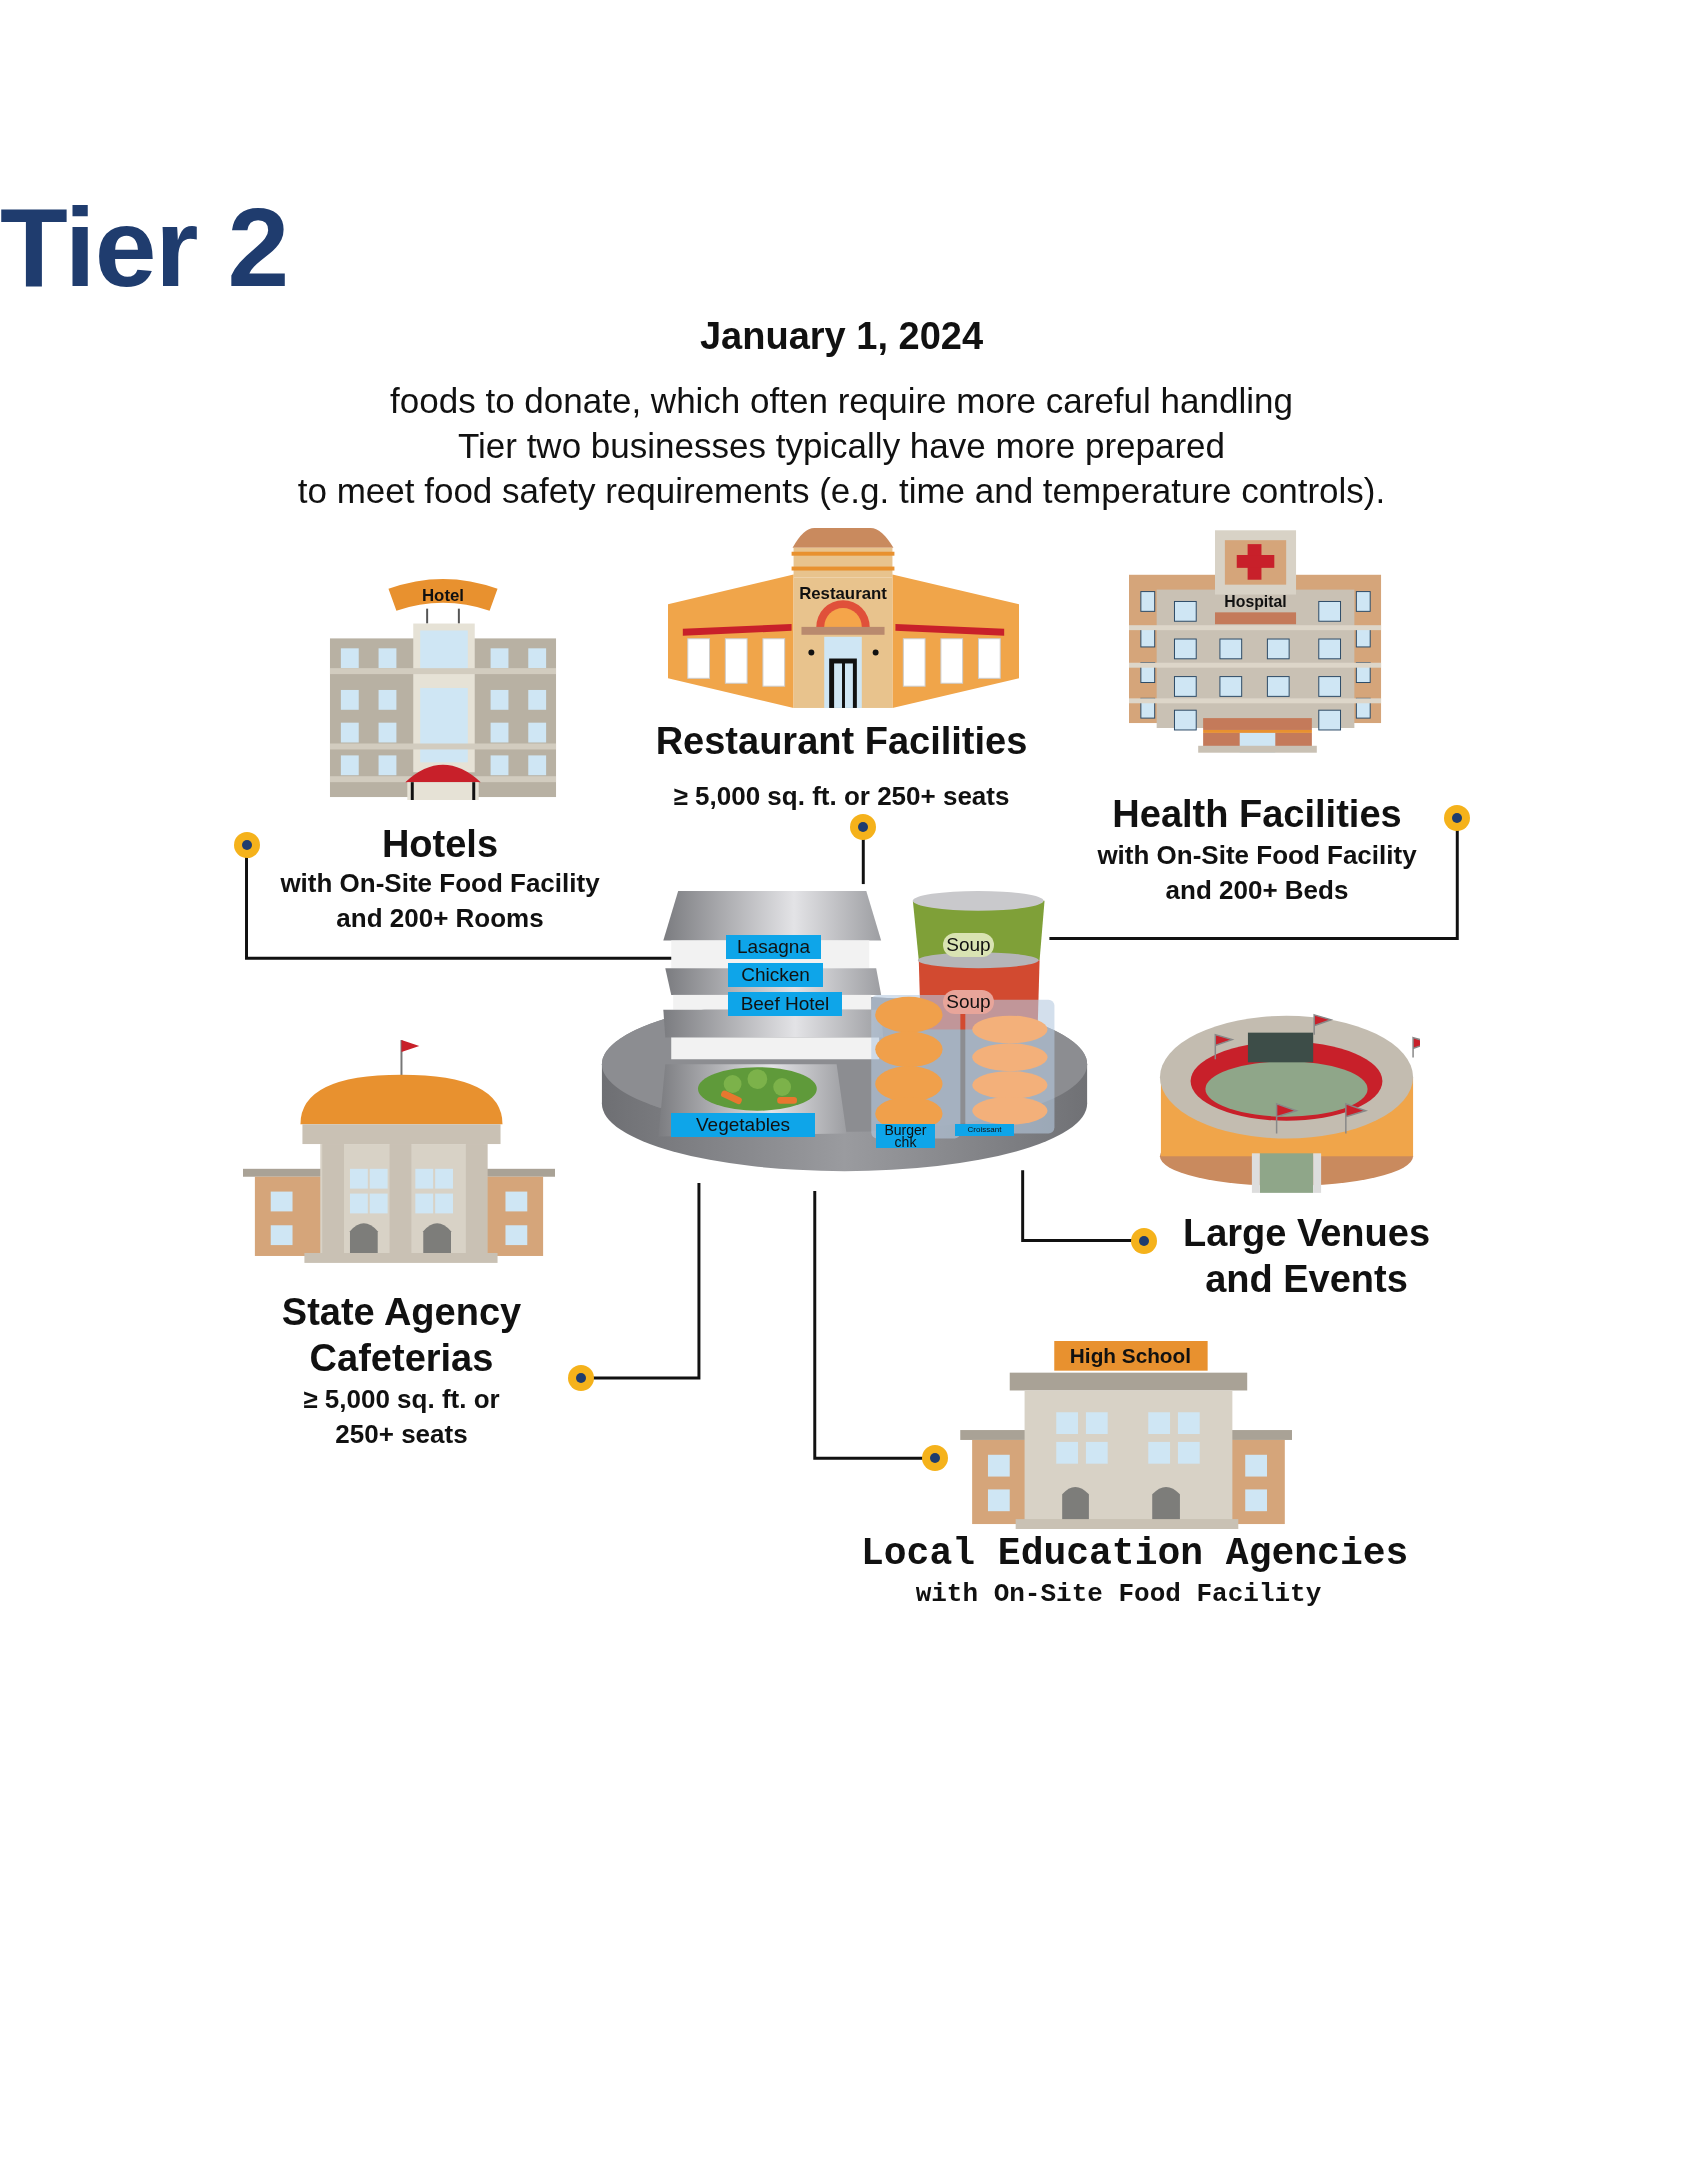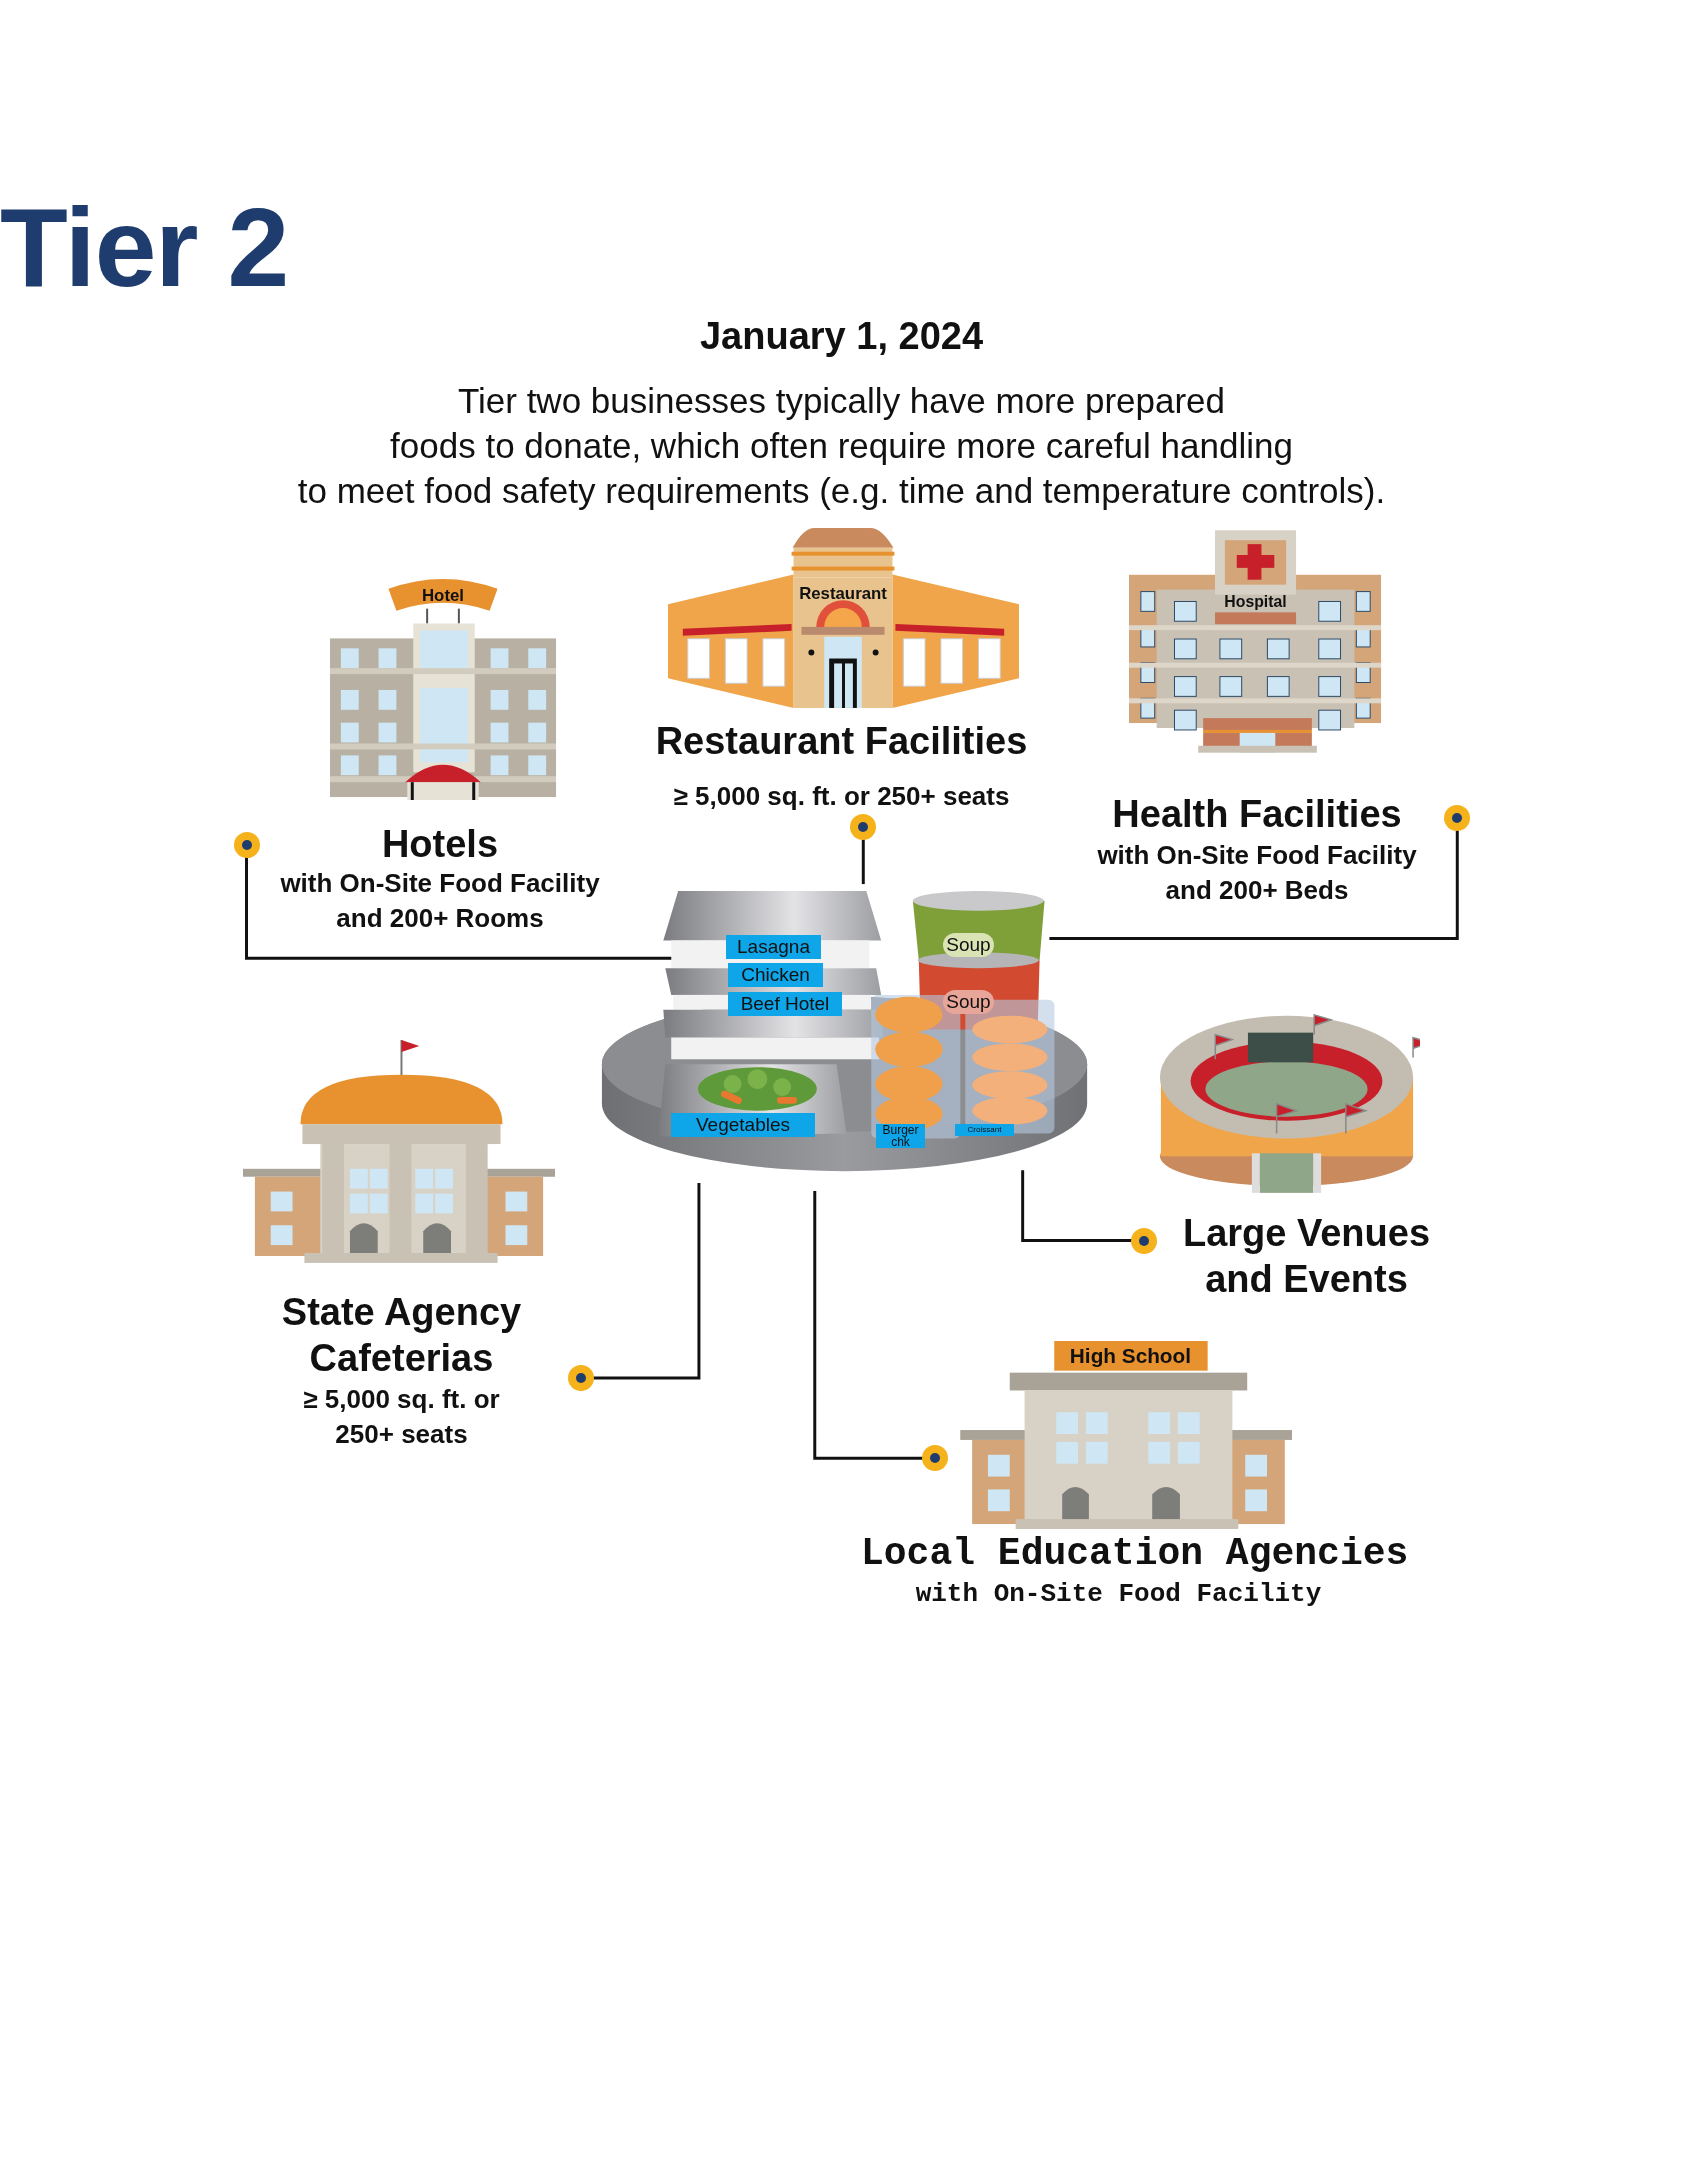--- a/index.html
+++ b/index.html
@@ -15,22 +15,22 @@
   .dot { position:absolute; width:26px; height:26px; border-radius:50%; background:#f5b21b; }
   .dot::after { content:""; position:absolute; left:8px; top:8px; width:10px; height:10px; border-radius:50%; background:#1f3c6e; }
   .container-label { position:absolute; background:#0ea5e9; font-size:19px; color:#111; text-align:center; line-height:24px; }
 </style>
 </head>
 <body>
 
 <div class="abs title">Tier 2</div>
 <div class="abs date">January 1, 2024</div>
 <div class="abs desc">
+  <div>foods to donate, which often require more careful handling</div>
   <div>Tier two businesses typically have more prepared</div>
-  <div>foods to donate, which often require more careful handling</div>
   <div>to meet food safety requirements (e.g. time and temperature controls).</div>
 </div>
 
 <svg class="abs lines" viewBox="0 0 1700 2200">
   <g stroke="#111" stroke-width="3" fill="none">
 
     <polyline points="249,850 249,968 680,968"></polyline>
 
     <polyline points="872,836 872,893"></polyline>
 
@@ -226,21 +226,21 @@
   <ellipse cx="420" cy="206" rx="38" ry="14" fill="#f3b07a"></ellipse>
   <ellipse cx="420" cy="232" rx="38" ry="14" fill="#f3b07a"></ellipse>
 </svg>
 
 <div class="container-label" style="left:726px;top:935px;width:95px;">Lasagna</div>
 <div class="container-label" style="left:728px;top:963px;width:95px;">Chicken</div>
 <div class="container-label" style="left:728px;top:992px;width:114px;">Beef Hotel</div>
 <div class="container-label" style="left:671px;top:1113px;width:144px;">Vegetables</div>
 <div class="container-label" style="left:943px;top:933px;width:51px;background:#d9e3b3;border-radius:12px;">Soup</div>
 <div class="container-label" style="left:943px;top:990px;width:51px;background:#e8a59a;border-radius:12px;">Soup</div>
-<div class="container-label" style="left:876px;top:1124px;width:49px;font-size:12px;line-height:12px;">Burger chk</div>
+<div class="container-label" style="left:876px;top:1124px;width:59px;font-size:14px;line-height:12px;">Burger chk</div>
 <div class="container-label" style="left:955px;top:1124px;width:59px;font-size:8px;line-height:12px;">Croissant</div>
 
 <svg class="abs" style="left:1153px;top:990px;" width="267" height="203" viewBox="0 0 270 205">
   <ellipse cx="135" cy="168" rx="128" ry="30" fill="#c98a5e"></ellipse>
   <rect x="8" y="88" width="255" height="80" fill="#f0a54a"></rect>
   <ellipse cx="135" cy="88" rx="128" ry="62" fill="#c3bcb0"></ellipse>
   <ellipse cx="135" cy="92" rx="97" ry="40" fill="#c8202a"></ellipse>
   <ellipse cx="135" cy="100" rx="82" ry="28" fill="#8fa689"></ellipse>
   <rect x="96" y="43" width="66" height="30" fill="#3d4d48"></rect>
   <rect x="108" y="165" width="54" height="40" fill="#8fa689"></rect>

